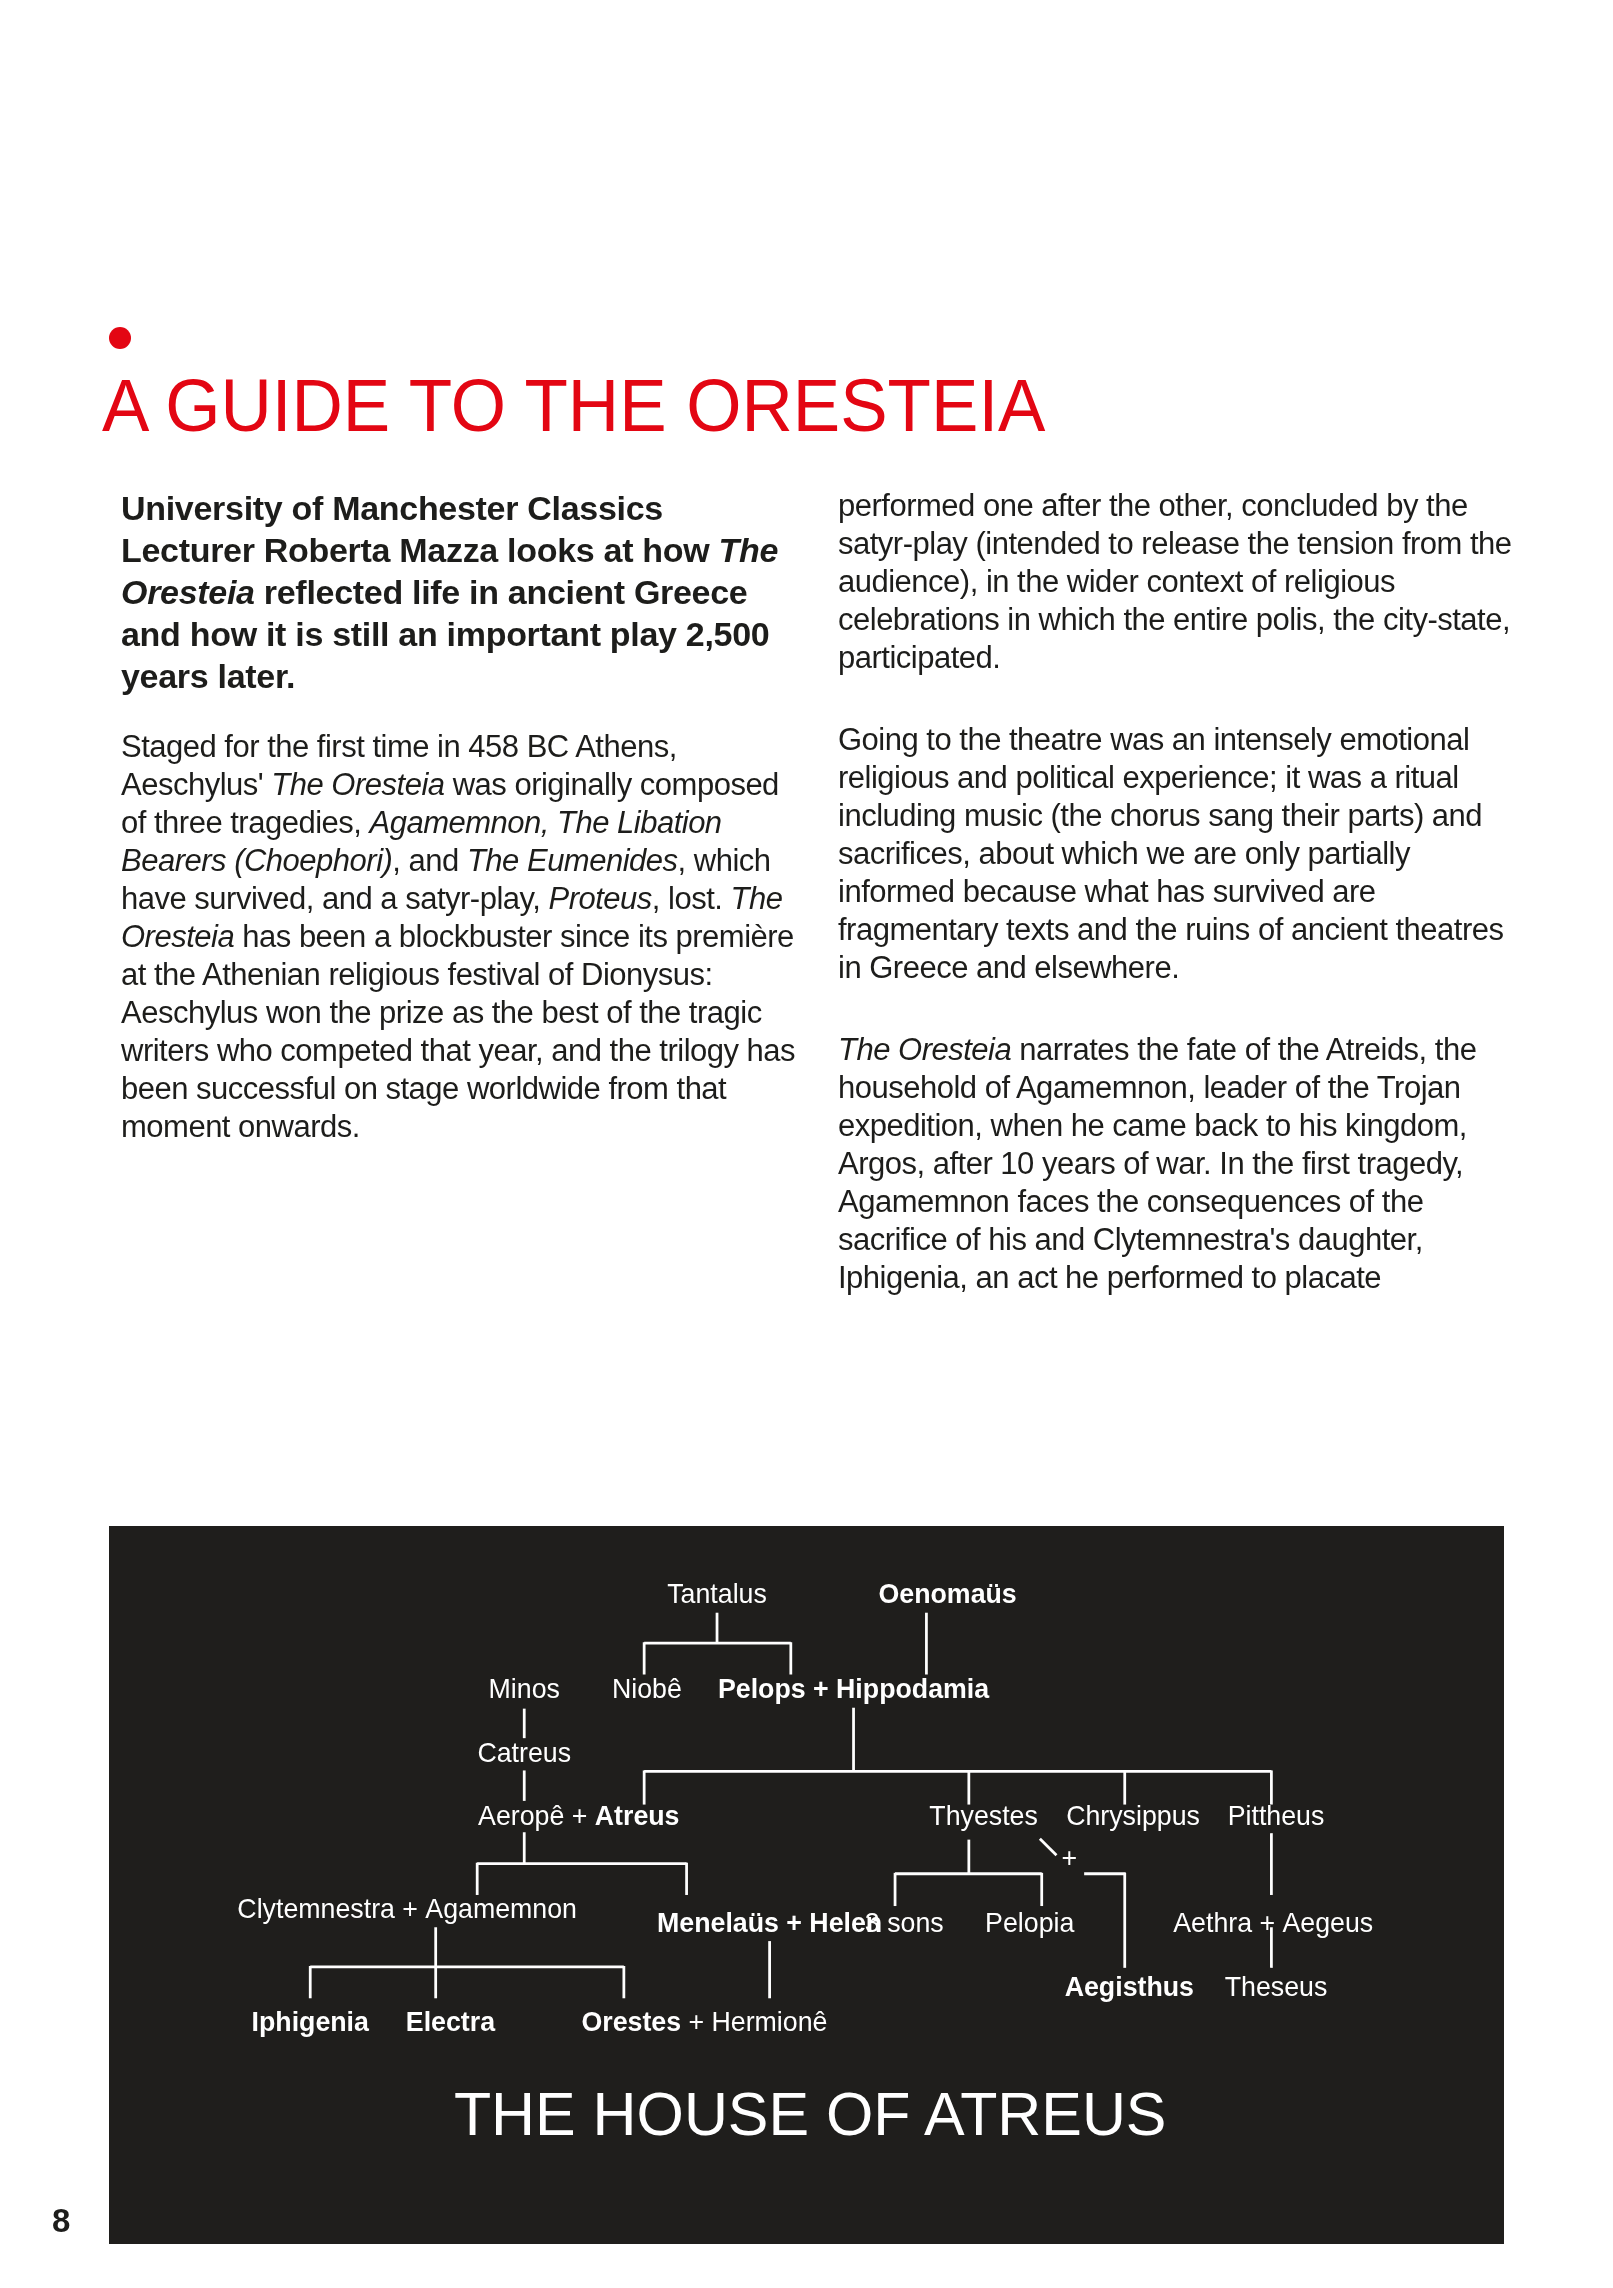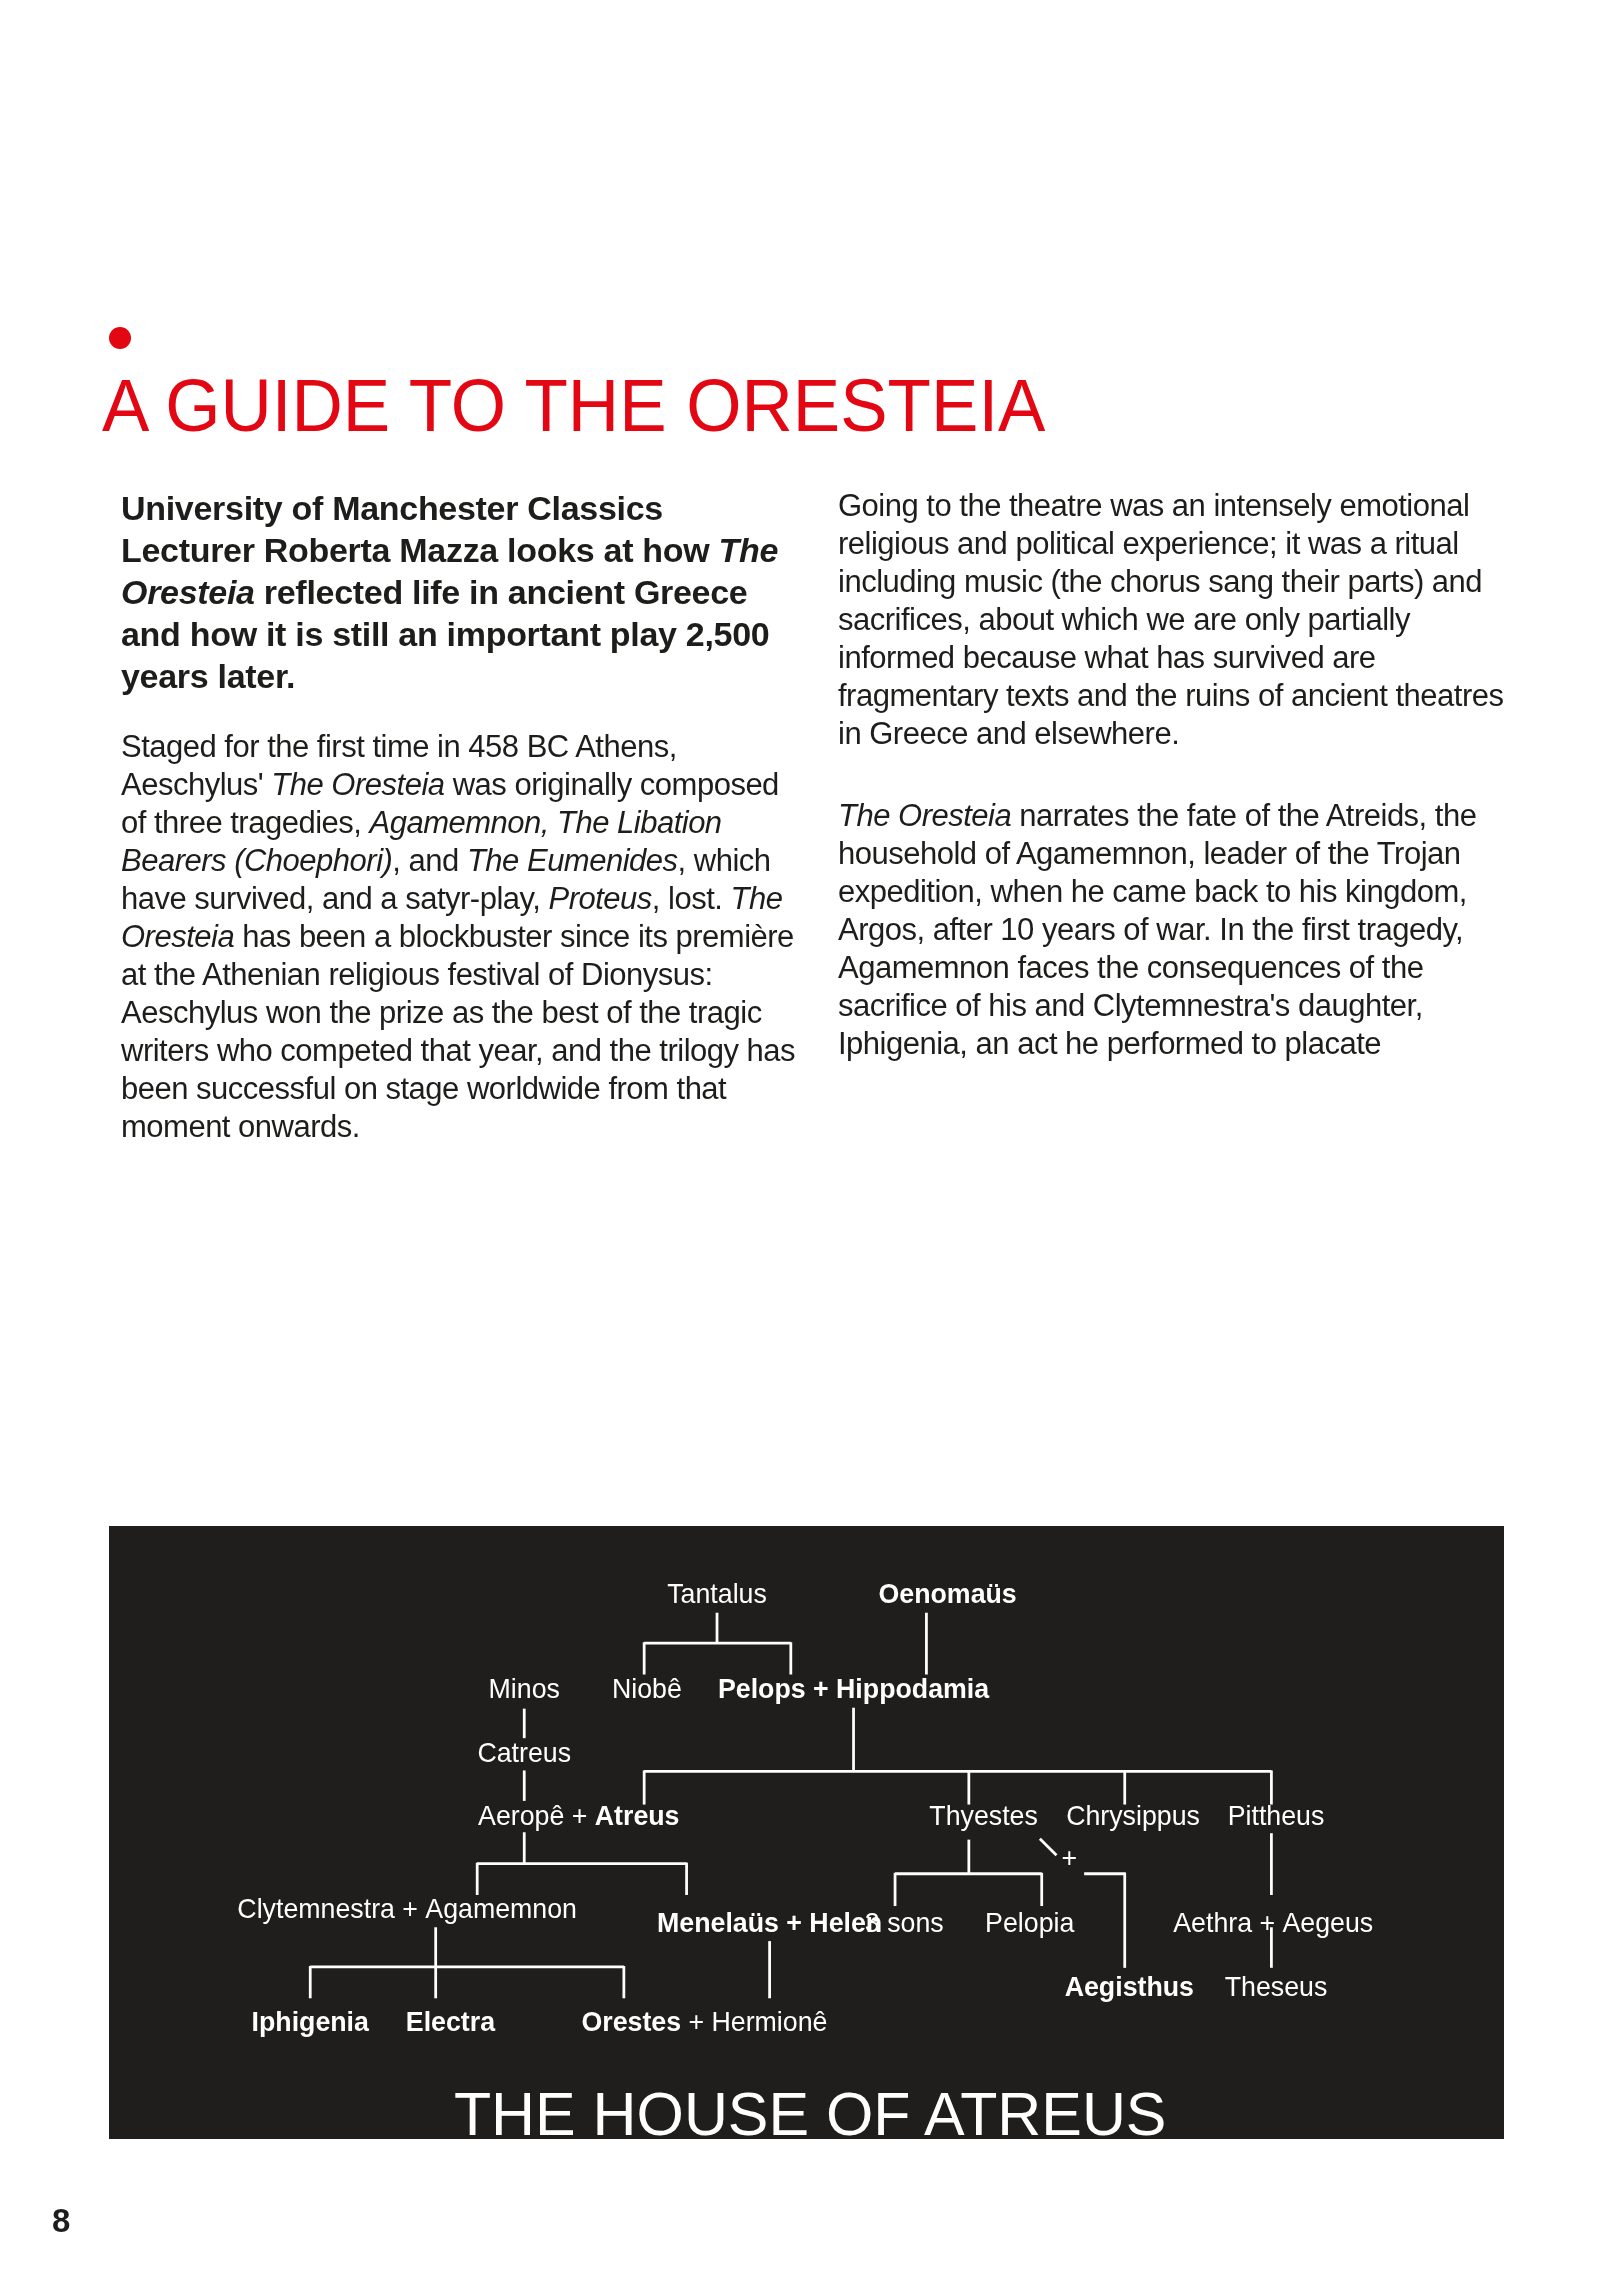--- a/index.html
+++ b/index.html
@@ -14,21 +14,21 @@
   .col-left { left: 121px; }
   .col-right { left: 838px; }
   .lead { margin: 0 0 31px 0; font-size: 34px; font-weight: 700; line-height: 42px; color: #1d1d1b;
           letter-spacing: -0.3px; }
   .para { margin: 0 0 28px 0; font-size: 31px; line-height: 38px; font-weight: 400; color: #1d1d1b;
           letter-spacing: -0.5px; }
   .para.tight { margin-bottom: 16px; }
   .col-right .para { margin-bottom: 44px; }
   em { font-style: italic; }
 
-  .tree-box { position: absolute; left: 109px; top: 1526px; width: 1395px; height: 613px;
+  .tree-box { position: absolute; left: 109px; top: 1526px; width: 1395px; height: 718px;
               background: #1f1e1c; }
   .tree-svg { position: absolute; left: 0; top: 0; width: 1395px; height: 654px; }
   .tree-svg line { stroke: #ffffff; stroke-width: 3; }
   .tree-svg text { fill: #ffffff; font-family: "Liberation Sans", sans-serif; font-size: 29px; }
   .tree-title { fill: #ffffff; font-size: 66px !important; font-family: "Liberation Sans", sans-serif; }
 
   .page-num { position: absolute; left: 52px; top: 2202px; font-size: 33px; font-weight: 700;
               color: #1d1d1b; margin: 0; }
 </style>
 </head>
@@ -36,20 +36,21 @@
 
 <div class="red-dot"></div>
 <h1 class="title">A GUIDE TO THE ORESTEIA</h1>
 
 <div class="col col-left">
   <p class="lead"><span>University of Manchester Classics Lecturer Roberta Mazza looks at how </span><em>The Oresteia</em><span> reflected life in ancient Greece and how it is still an important play 2,500 years later.</span></p>
   <p class="para tight"><span>Staged for the first time in 458 BC Athens, Aeschylus' </span><em>The Oresteia</em><span> was originally composed of three tragedies, </span><em>Agamemnon, The Libation Bearers (Choephori)</em><span>, and </span><em>The Eumenides</em><span>, which have survived, and a satyr-play, </span><em>Proteus</em><span>, lost. </span><em>The Oresteia</em><span> has been a blockbuster since its première at the Athenian religious festival of Dionysus: Aeschylus won the prize as the best of the tragic writers who competed that year, and the trilogy has been successful on stage worldwide from that moment onwards.</span></p>
 </div>
 
 <div class="col col-right">
+  <p class="para">performed one after the other, concluded by the satyr-play (intended to release the tension from the audience), in the wider context of religious celebrations in which the entire polis, the city-state, participated.</p>
   <p class="para">Going to the theatre was an intensely emotional religious and political experience; it was a ritual including music (the chorus sang their parts) and sacrifices, about which we are only partially informed because what has survived are fragmentary texts and the ruins of ancient theatres in Greece and elsewhere.</p>
   <p class="para"><em>The Oresteia</em><span> narrates the fate of the Atreids, the household of Agamemnon, leader of the Trojan expedition, when he came back to his kingdom, Argos, after 10 years of war. In the first tragedy, Agamemnon faces the consequences of the sacrifice of his and Clytemnestra's daughter, Iphigenia, an act he performed to placate</span></p>
 </div>
 
 <div class="tree-box">
   <svg class="tree-svg" viewBox="0 0 1512 709" xmlns="http://www.w3.org/2000/svg">
 
     <line x1="659" y1="94" x2="659" y2="127"></line>
     <line x1="580" y1="127" x2="739" y2="127"></line>
     <line x1="580" y1="126" x2="580" y2="161"></line>

